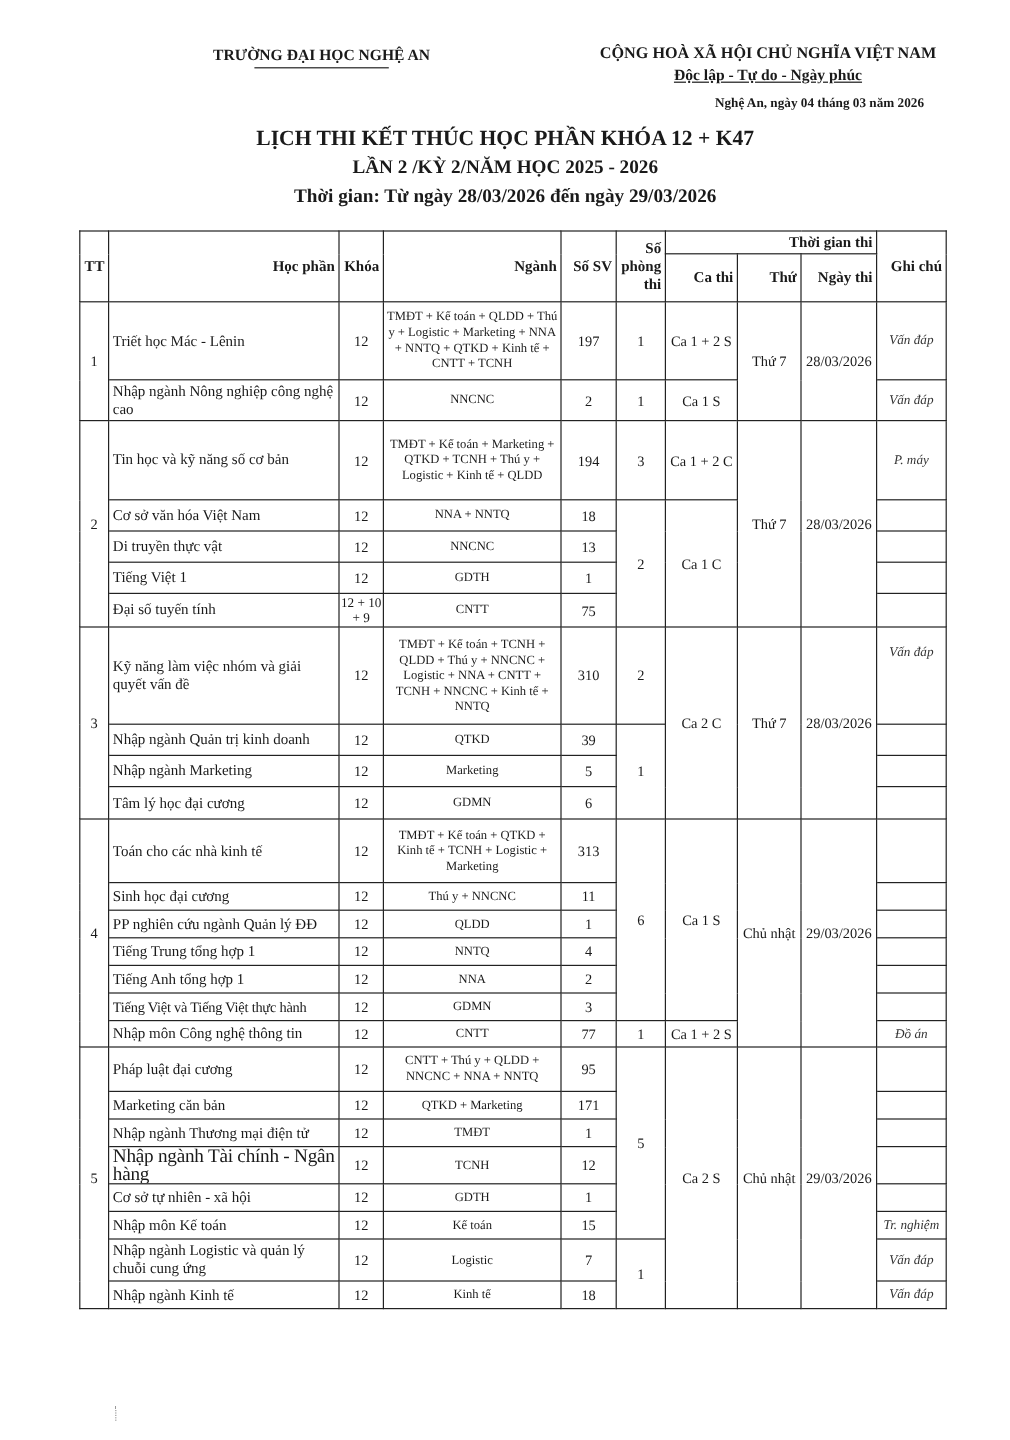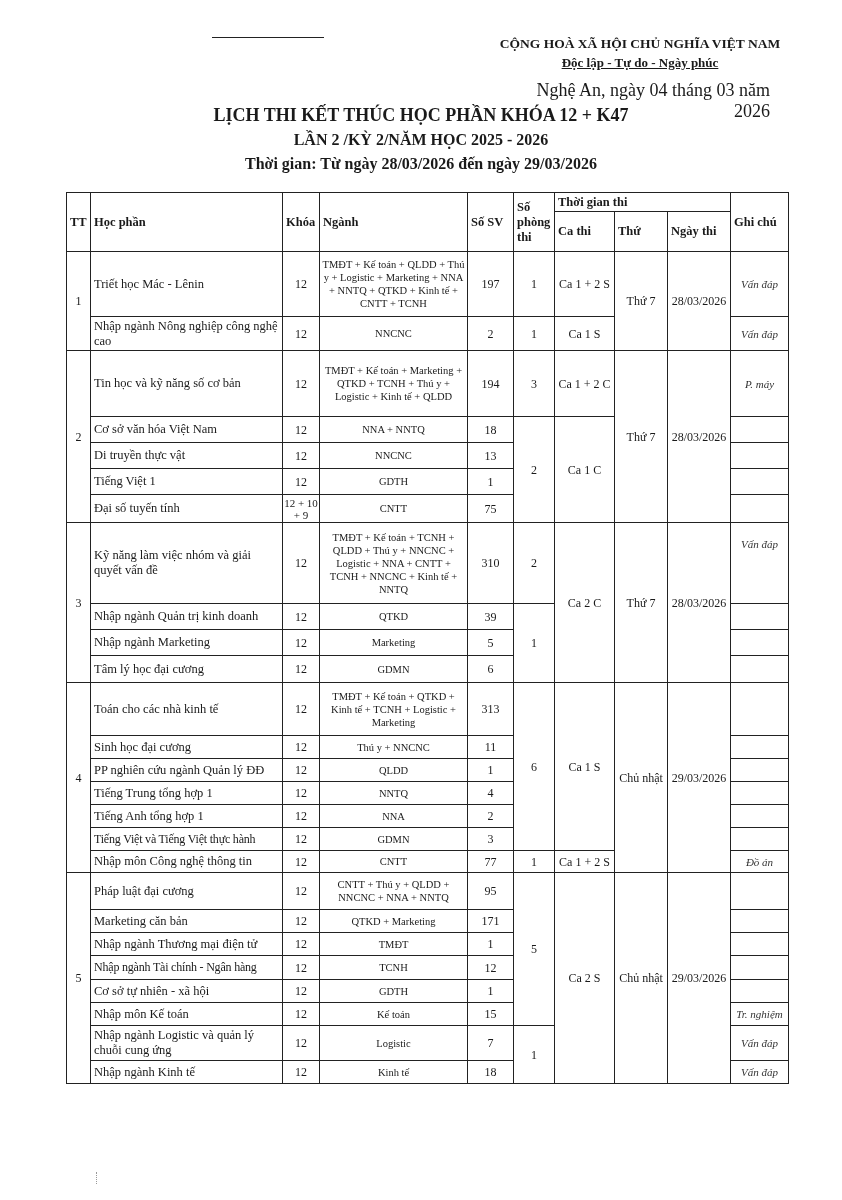--- a/index.html
+++ b/index.html
@@ -7,48 +7,49 @@
     width: 842px; height: 1200px; background: #ffffff; position: relative;
     font-family: "Liberation Serif", "DejaVu Serif", serif; color: #1a1a1a;
     overflow: hidden;
   }
   .hdr-left { position: absolute; left: 118px; top: 36px; width: 300px; text-align: center; font-size: 13px; line-height: 19px; }
   .hdr-left .l2 { font-weight: bold; }
   .hdr-left .rule { width: 112px; margin: 1px auto 0; border-top: 1px solid #222; }
   .hdr-right { position: absolute; left: 460px; top: 34px; width: 360px; text-align: center; font-size: 13px; line-height: 19px; }
   .hdr-right .l1 { font-weight: bold; font-size: 13.5px; }
   .hdr-right .l2 { font-weight: bold; text-decoration: underline; font-size: 13px; }
-  .dateline { position: absolute; left: 500px; top: 80px; width: 270px; text-align: right; font-size: 18px; }
+  .dateline { position: absolute; left: 500px; top: 80px; width: 270px; text-align: right; font-size: 11px; font-weight: bold; }
   .title { position: absolute; left: 0; width: 842px; text-align: center; font-weight: bold; }
   .t1 { top: 105px; font-size: 18px; }
   .t2 { top: 131px; font-size: 16px; }
   .t3 { top: 155px; font-size: 16px; text-align: center; }
 
   table.sched {
     position: absolute; left: 66px; top: 192px; width: 722px;
     border-collapse: collapse; table-layout: fixed; font-size: 12px;
   }
   table.sched th, table.sched td {
     border: 1px solid #222; padding: 0 3px; vertical-align: middle; overflow: hidden;
   }
-  table.sched th { font-weight: bold; font-size: 12.5px; text-align: left; line-height: 15px; }
+  table.sched th { font-weight: bold; font-size: 12.5px; text-align: right; line-height: 15px; }
   table.sched td { text-align: center; line-height: 14px; }
   table.sched td.hp { text-align: left; font-size: 12.5px; line-height: 15px; padding-left: 3px; padding-right: 1px; }
   table.sched td.ng { font-size: 10.5px; line-height: 13px; padding: 0 2px; }
   table.sched td.note { font-style: italic; font-size: 11px; color: #333; }
   table.sched td.tt { font-size: 12px; }
   
   tr.sub td { border-top: 1px dotted #444; }
   tr.grp td { border-top: 1.5px solid #222; text-align: center; }
   .scan-mark { position: absolute; left: 96px; top: 1172px; width: 2px; height: 12px; border-left: 1px dotted #999; }
 </style>
 </head>
 <body>
 
 <div class="hdr-left">
+  <div class="l2">TRƯỜNG ĐẠI HỌC NGHỆ AN</div>
   <div class="rule"></div>
 </div>
 <div class="hdr-right">
   <div class="l1">CỘNG HOÀ XÃ HỘI CHỦ NGHĨA VIỆT NAM</div>
   <div class="l2">Độc lập - Tự do - Ngày phúc</div>
 </div>
 <div class="dateline">Nghệ An, ngày 04 tháng 03 năm 2026</div>
 
 <div class="title t1">LỊCH THI KẾT THÚC HỌC PHẦN KHÓA 12 + K47</div>
 <div class="title t2">LẦN 2 /KỲ 2/NĂM HỌC 2025 - 2026</div>
@@ -263,21 +264,21 @@
       <td class="note"></td>
     </tr>
     <tr class="sub" style="height:23px">
       <td class="hp">Nhập ngành Thương mại điện tử</td>
       <td>12</td>
       <td class="ng">TMĐT</td>
       <td>1</td>
       <td class="note"></td>
     </tr>
     <tr class="sub" style="height:24px">
-      <td class="hp" style="font-size:12px;letter-spacing:-0.2px">Nhập ngành Tài chính - Ngân hàng</td>
+      <td class="hp" style="font-size:16px;letter-spacing:-0.2px">Nhập ngành Tài chính - Ngân hàng</td>
       <td>12</td>
       <td class="ng">TCNH</td>
       <td>12</td>
       <td class="note"></td>
     </tr>
     <tr class="sub" style="height:23px">
       <td class="hp">Cơ sở tự nhiên - xã hội</td>
       <td>12</td>
       <td class="ng">GDTH</td>
       <td>1</td>

